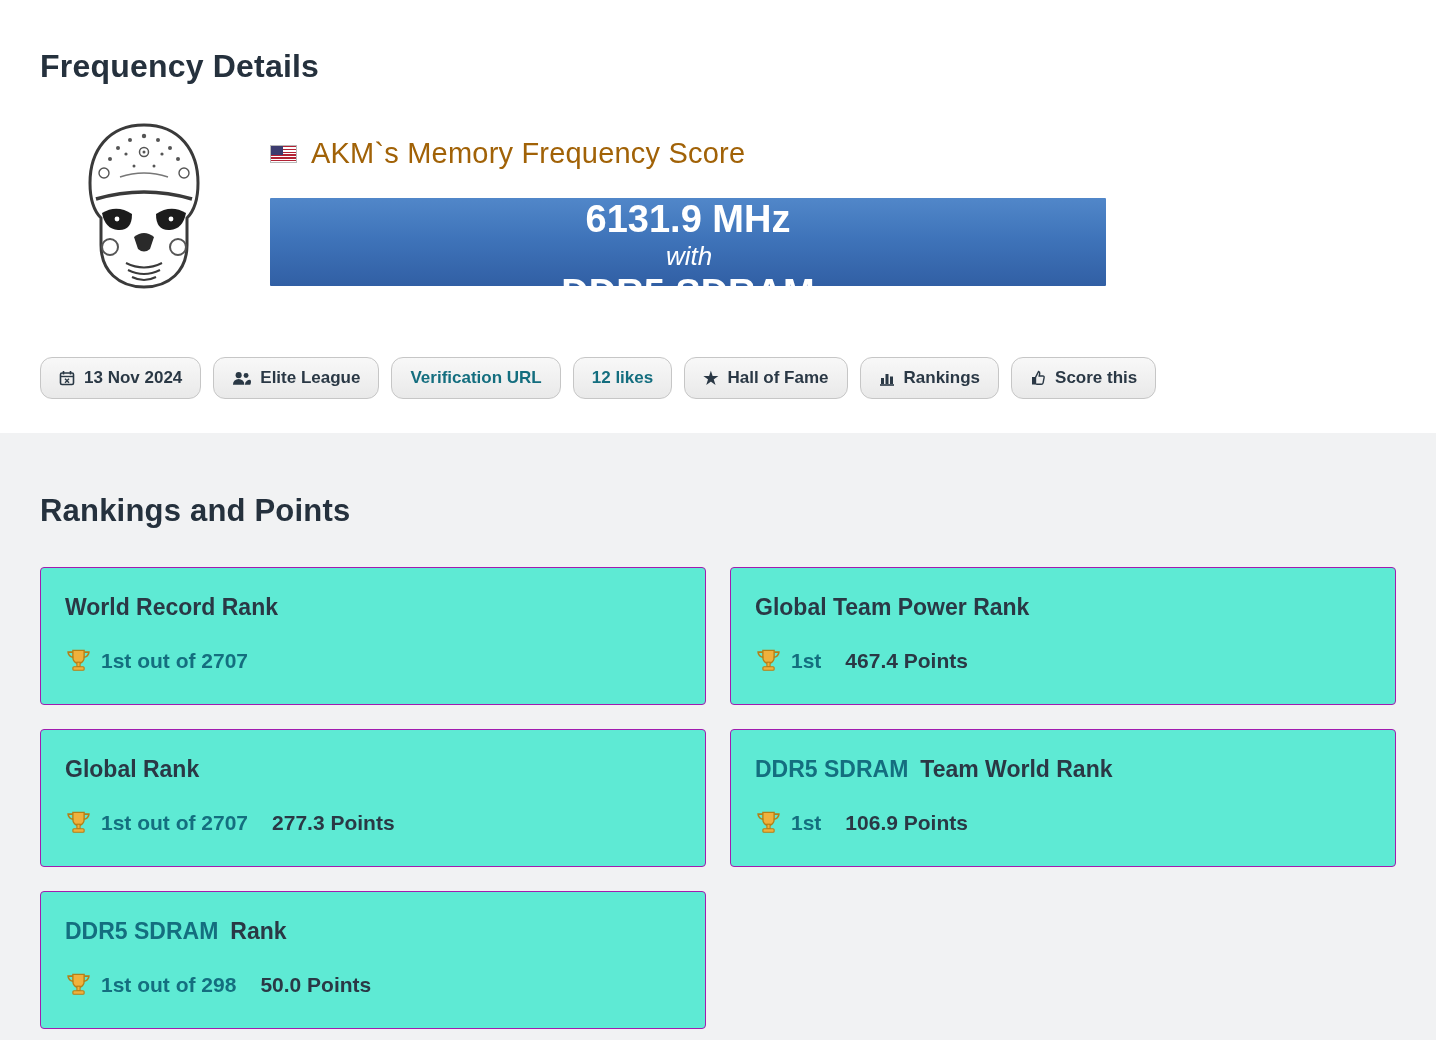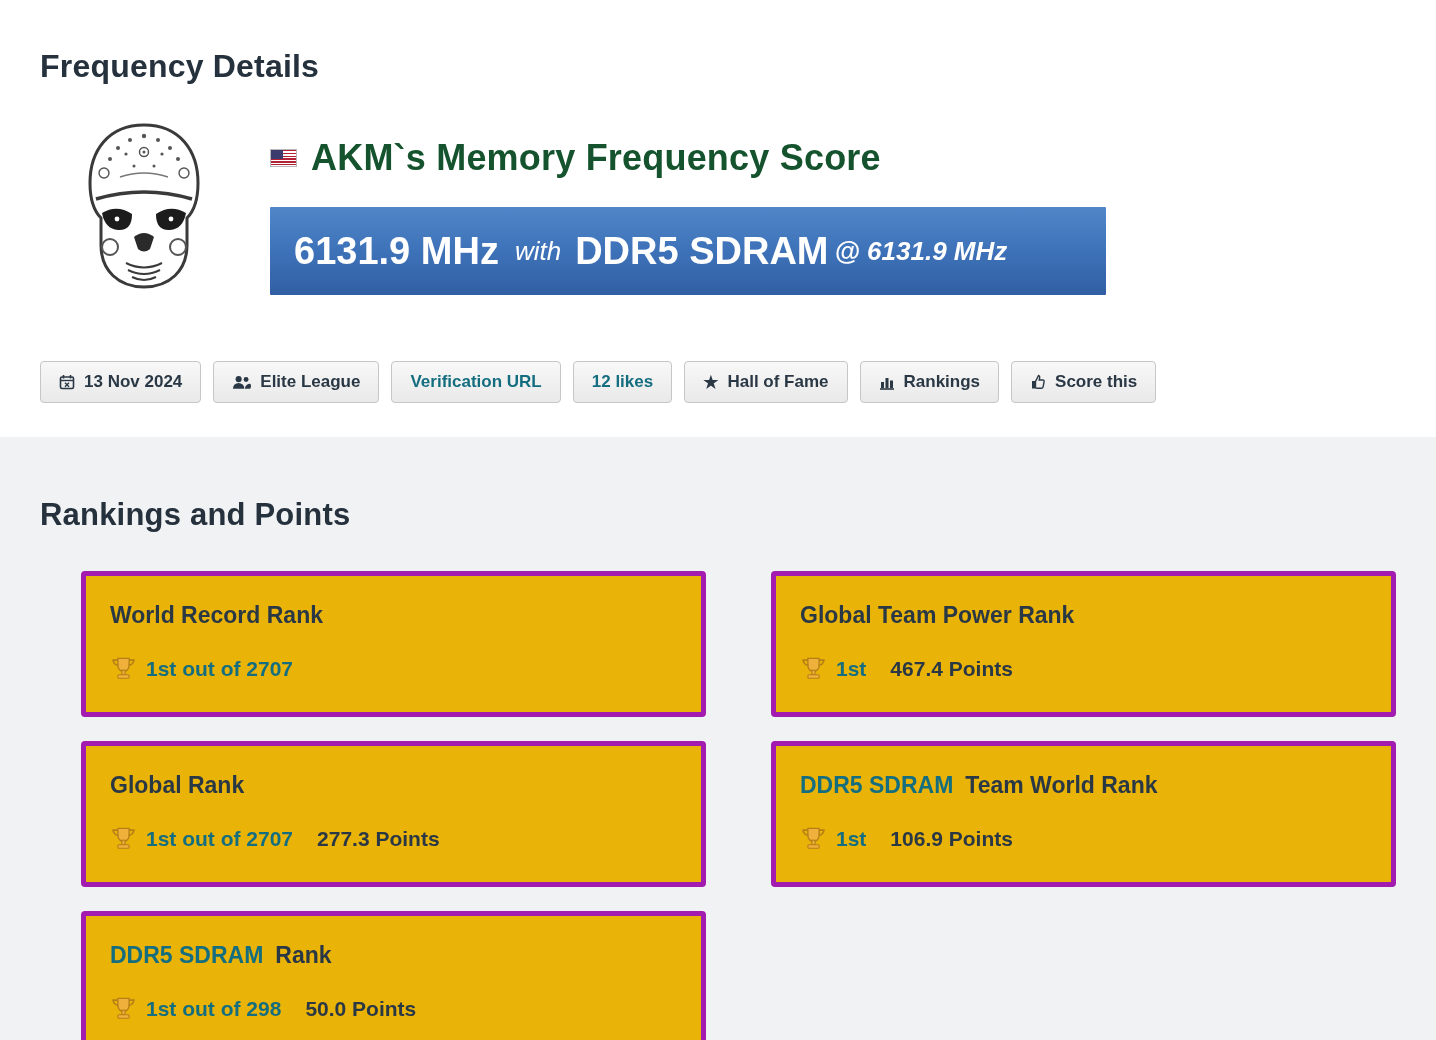--- a/index.html
+++ b/index.html
@@ -34,45 +34,46 @@
     width: 27px; height: 18px; position: relative; display: inline-block;
     background: repeating-linear-gradient(180deg, #b22234 0 1.4px, #ffffff 1.4px 2.8px);
     border: 1px solid #b9b9b9;
     flex: 0 0 auto;
   }
   .flag::after {
     content: ""; position: absolute; left: 0; top: 0;
     width: 12px; height: 9px; background: #3c3b6e;
   }
   .submission-title {
-    font-size: 36px; font-weight: bold; color: #14532d; cursor: pointer;
+    font-size: 29px; font-weight: normal; color: #a16207; cursor: pointer;
     letter-spacing: 0.2px;
   }
   .banner {
     margin-top: 28px;
     width: 836px; height: 88px;
     border-radius: 1px;
     background: linear-gradient(180deg, #5187c9 0%, #3f74ba 45%, #315fa4 100%);
     display: flex; align-items: center;
     padding: 0 24px;
     color: #ffffff;
     white-space: nowrap;
+    flex-direction: column;
   }
   .banner .score { font-size: 38px; font-weight: bold; }
   .banner .connector { font-size: 26px; font-style: italic; margin: 0 14px 0 16px; }
   .banner .hardware { font-size: 38px; font-weight: bold; }
   .banner .frequency { font-size: 26px; font-style: italic; font-weight: bold; margin-left: 6px; }
   .meta-row { margin-top: 66px; display: flex; gap: 12px; }
   .meta-btn {
     height: 42px;
     display: inline-flex; align-items: center; gap: 9px;
     padding: 0 18px;
     background: linear-gradient(180deg, #f8f8f8, #e9e9e9);
     border: 1px solid #c6c6c6;
-    border-radius: 4px;
+    border-radius: 12px;
     font-family: "Liberation Sans", sans-serif;
     font-size: 17px; font-weight: bold;
     color: #2a3845;
     cursor: pointer;
     justify-content: center;
   }
   .meta-btn.link-text { color: #146e7f; }
   .meta-btn .icon { display: inline-flex; color: #2a3845; }
   .meta-btn .icon svg { display: block; }
   .meta-btn .star-glyph { font-size: 17px; line-height: 1; color: #2a3845; }
@@ -87,25 +88,24 @@
     margin: 26px 0 38px 0;
     letter-spacing: 0.2px;
   }
   .cards-grid {
     display: grid;
     grid-template-columns: 1fr 1fr;
     column-gap: 24px;
     row-gap: 24px;
   }
   .card {
-    background: #eab308;
-    border: 5px solid #a21caf;
+    background: #5eead4;
+    border: 1px solid #a21caf;
     border-radius: 4px;
     padding: 26px 26px 30px 24px;
-    margin-left: 41px;
   }
   .card-title { font-size: 23px; font-weight: bold; color: #2a3845; }
   .card-title .hw-link { color: #146e7f; margin-right: 12px; cursor: pointer; }
   .rank-row { margin-top: 26px; display: flex; align-items: center; }
   .trophy { width: 27px; height: 27px; margin-right: 9px; flex: 0 0 auto; }
   .trophy svg { width: 100%; height: 100%; display: block; }
   .rank-text { font-size: 21px; font-weight: bold; color: #146e7f; cursor: pointer; }
   .points-text { font-size: 21px; font-weight: bold; color: #2a3845; margin-left: 24px; }
 </style>
 </head>

